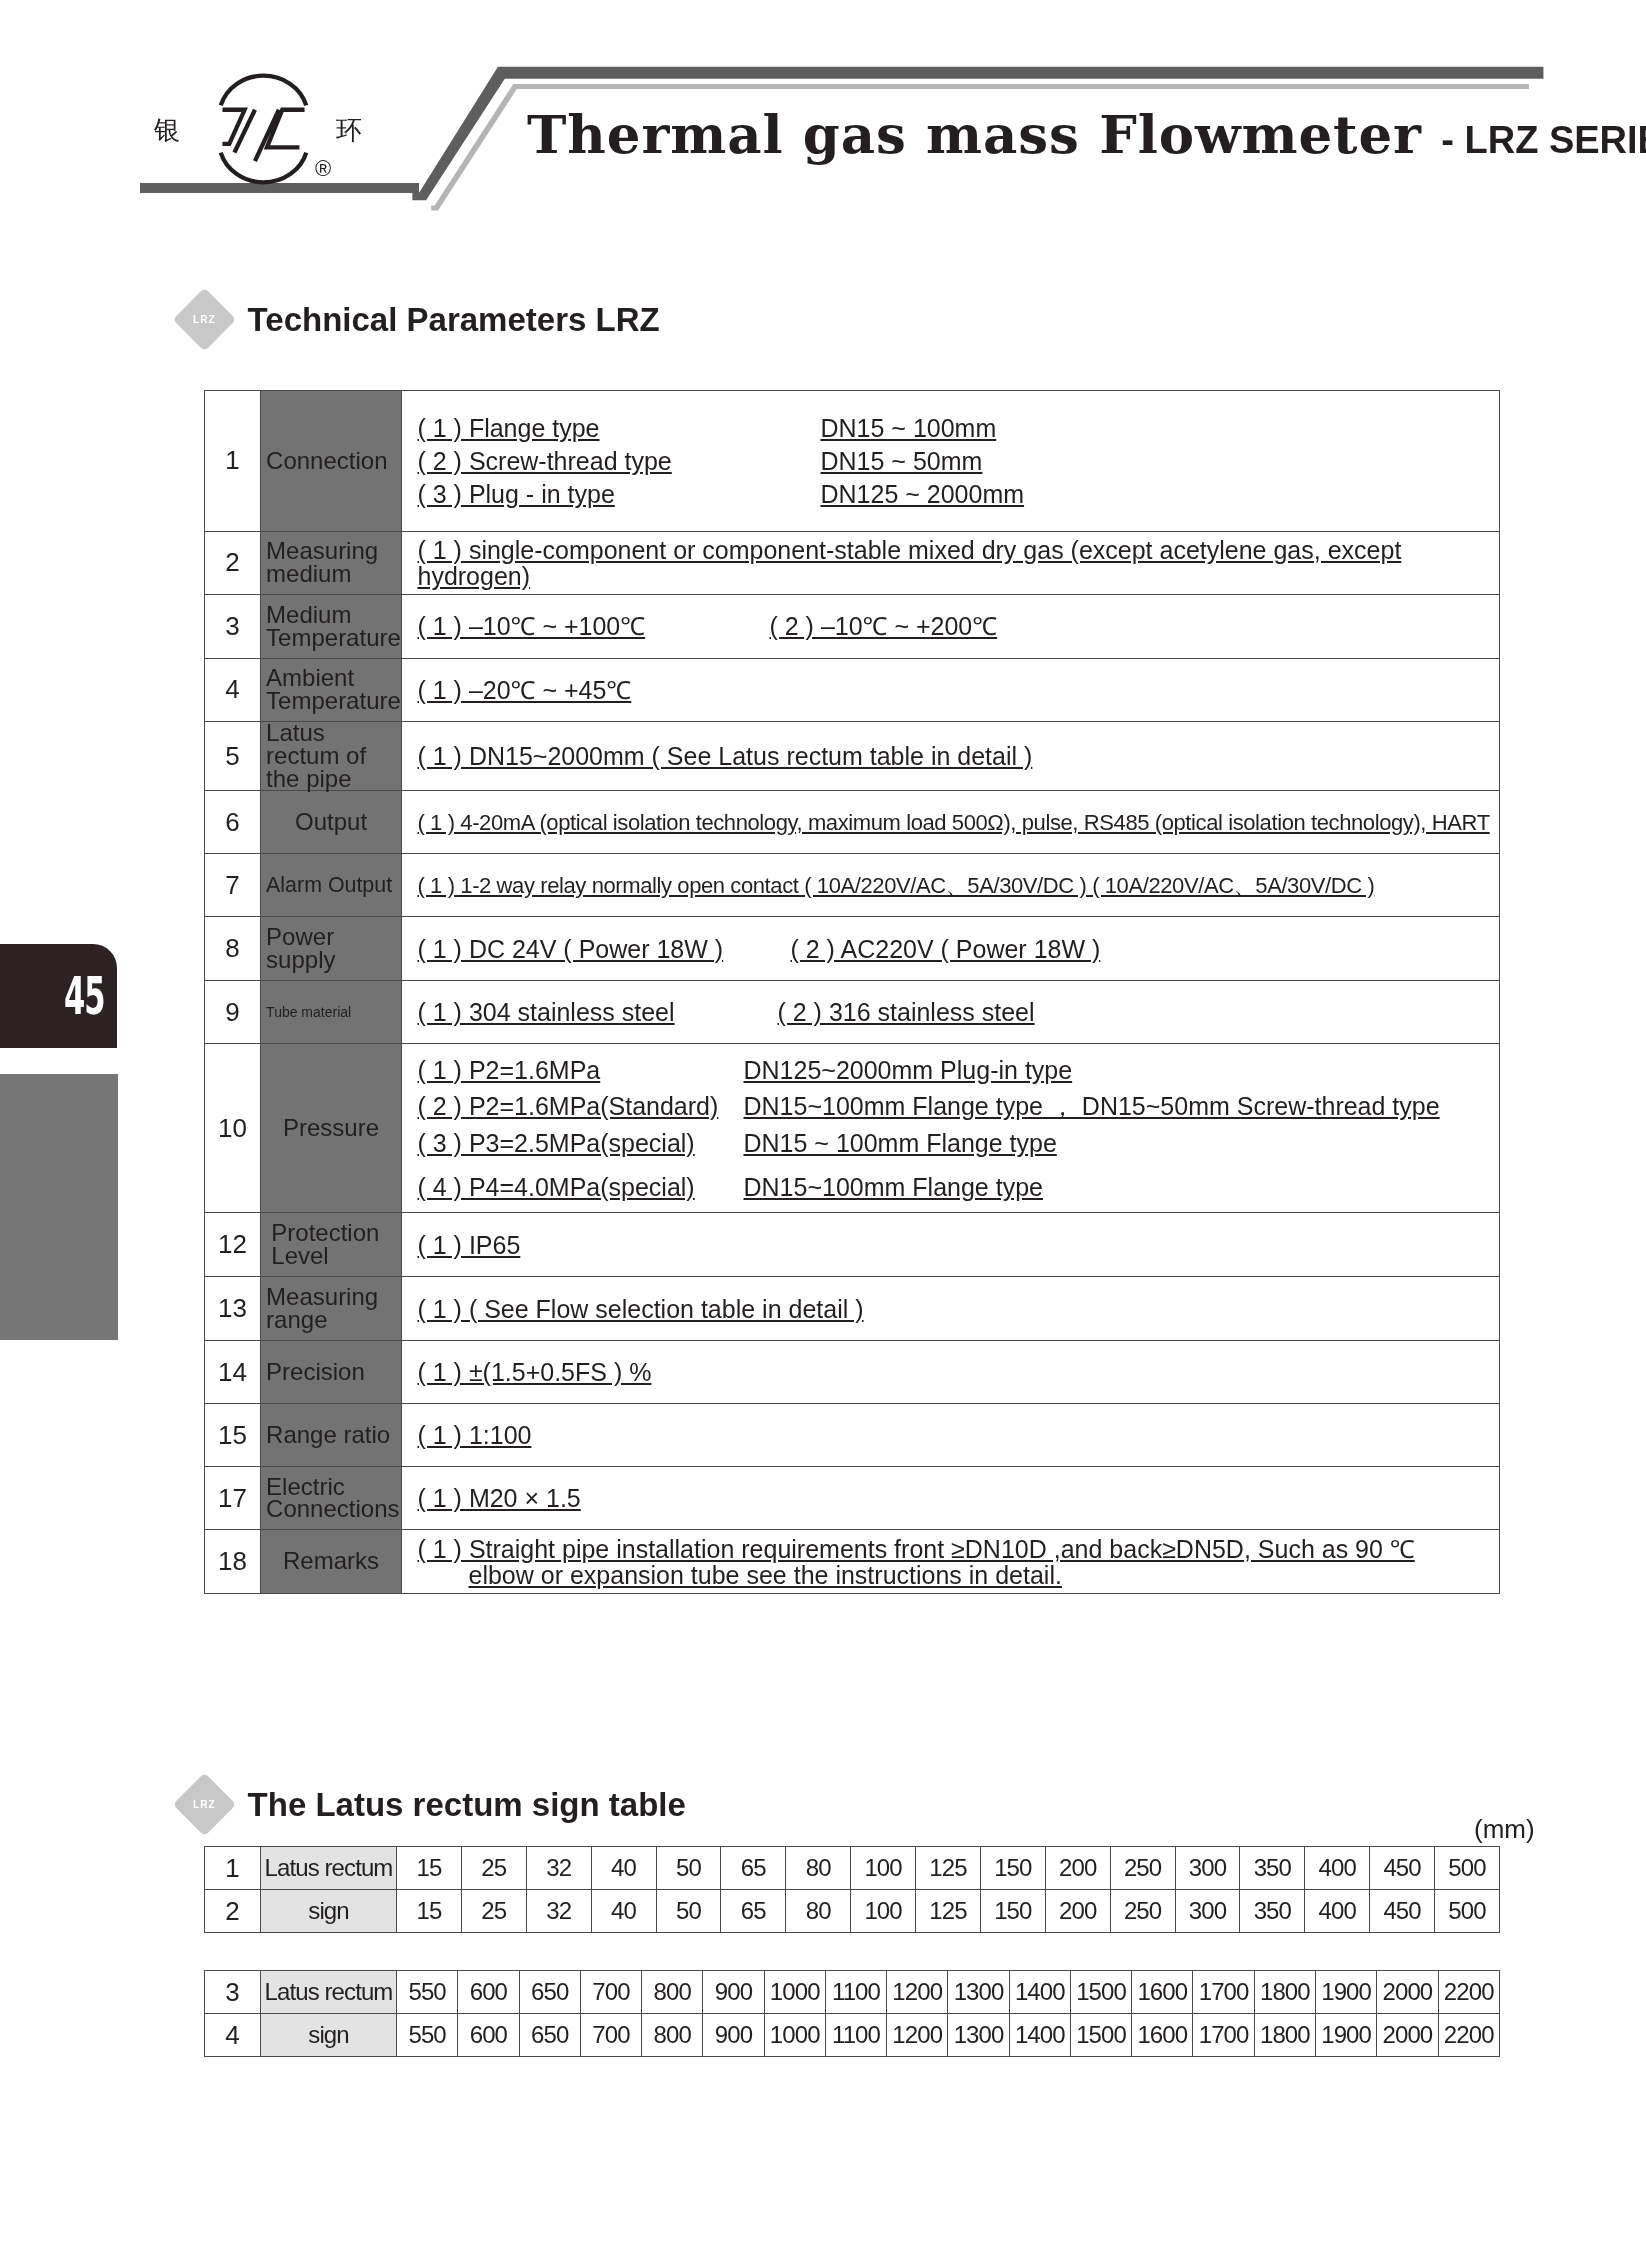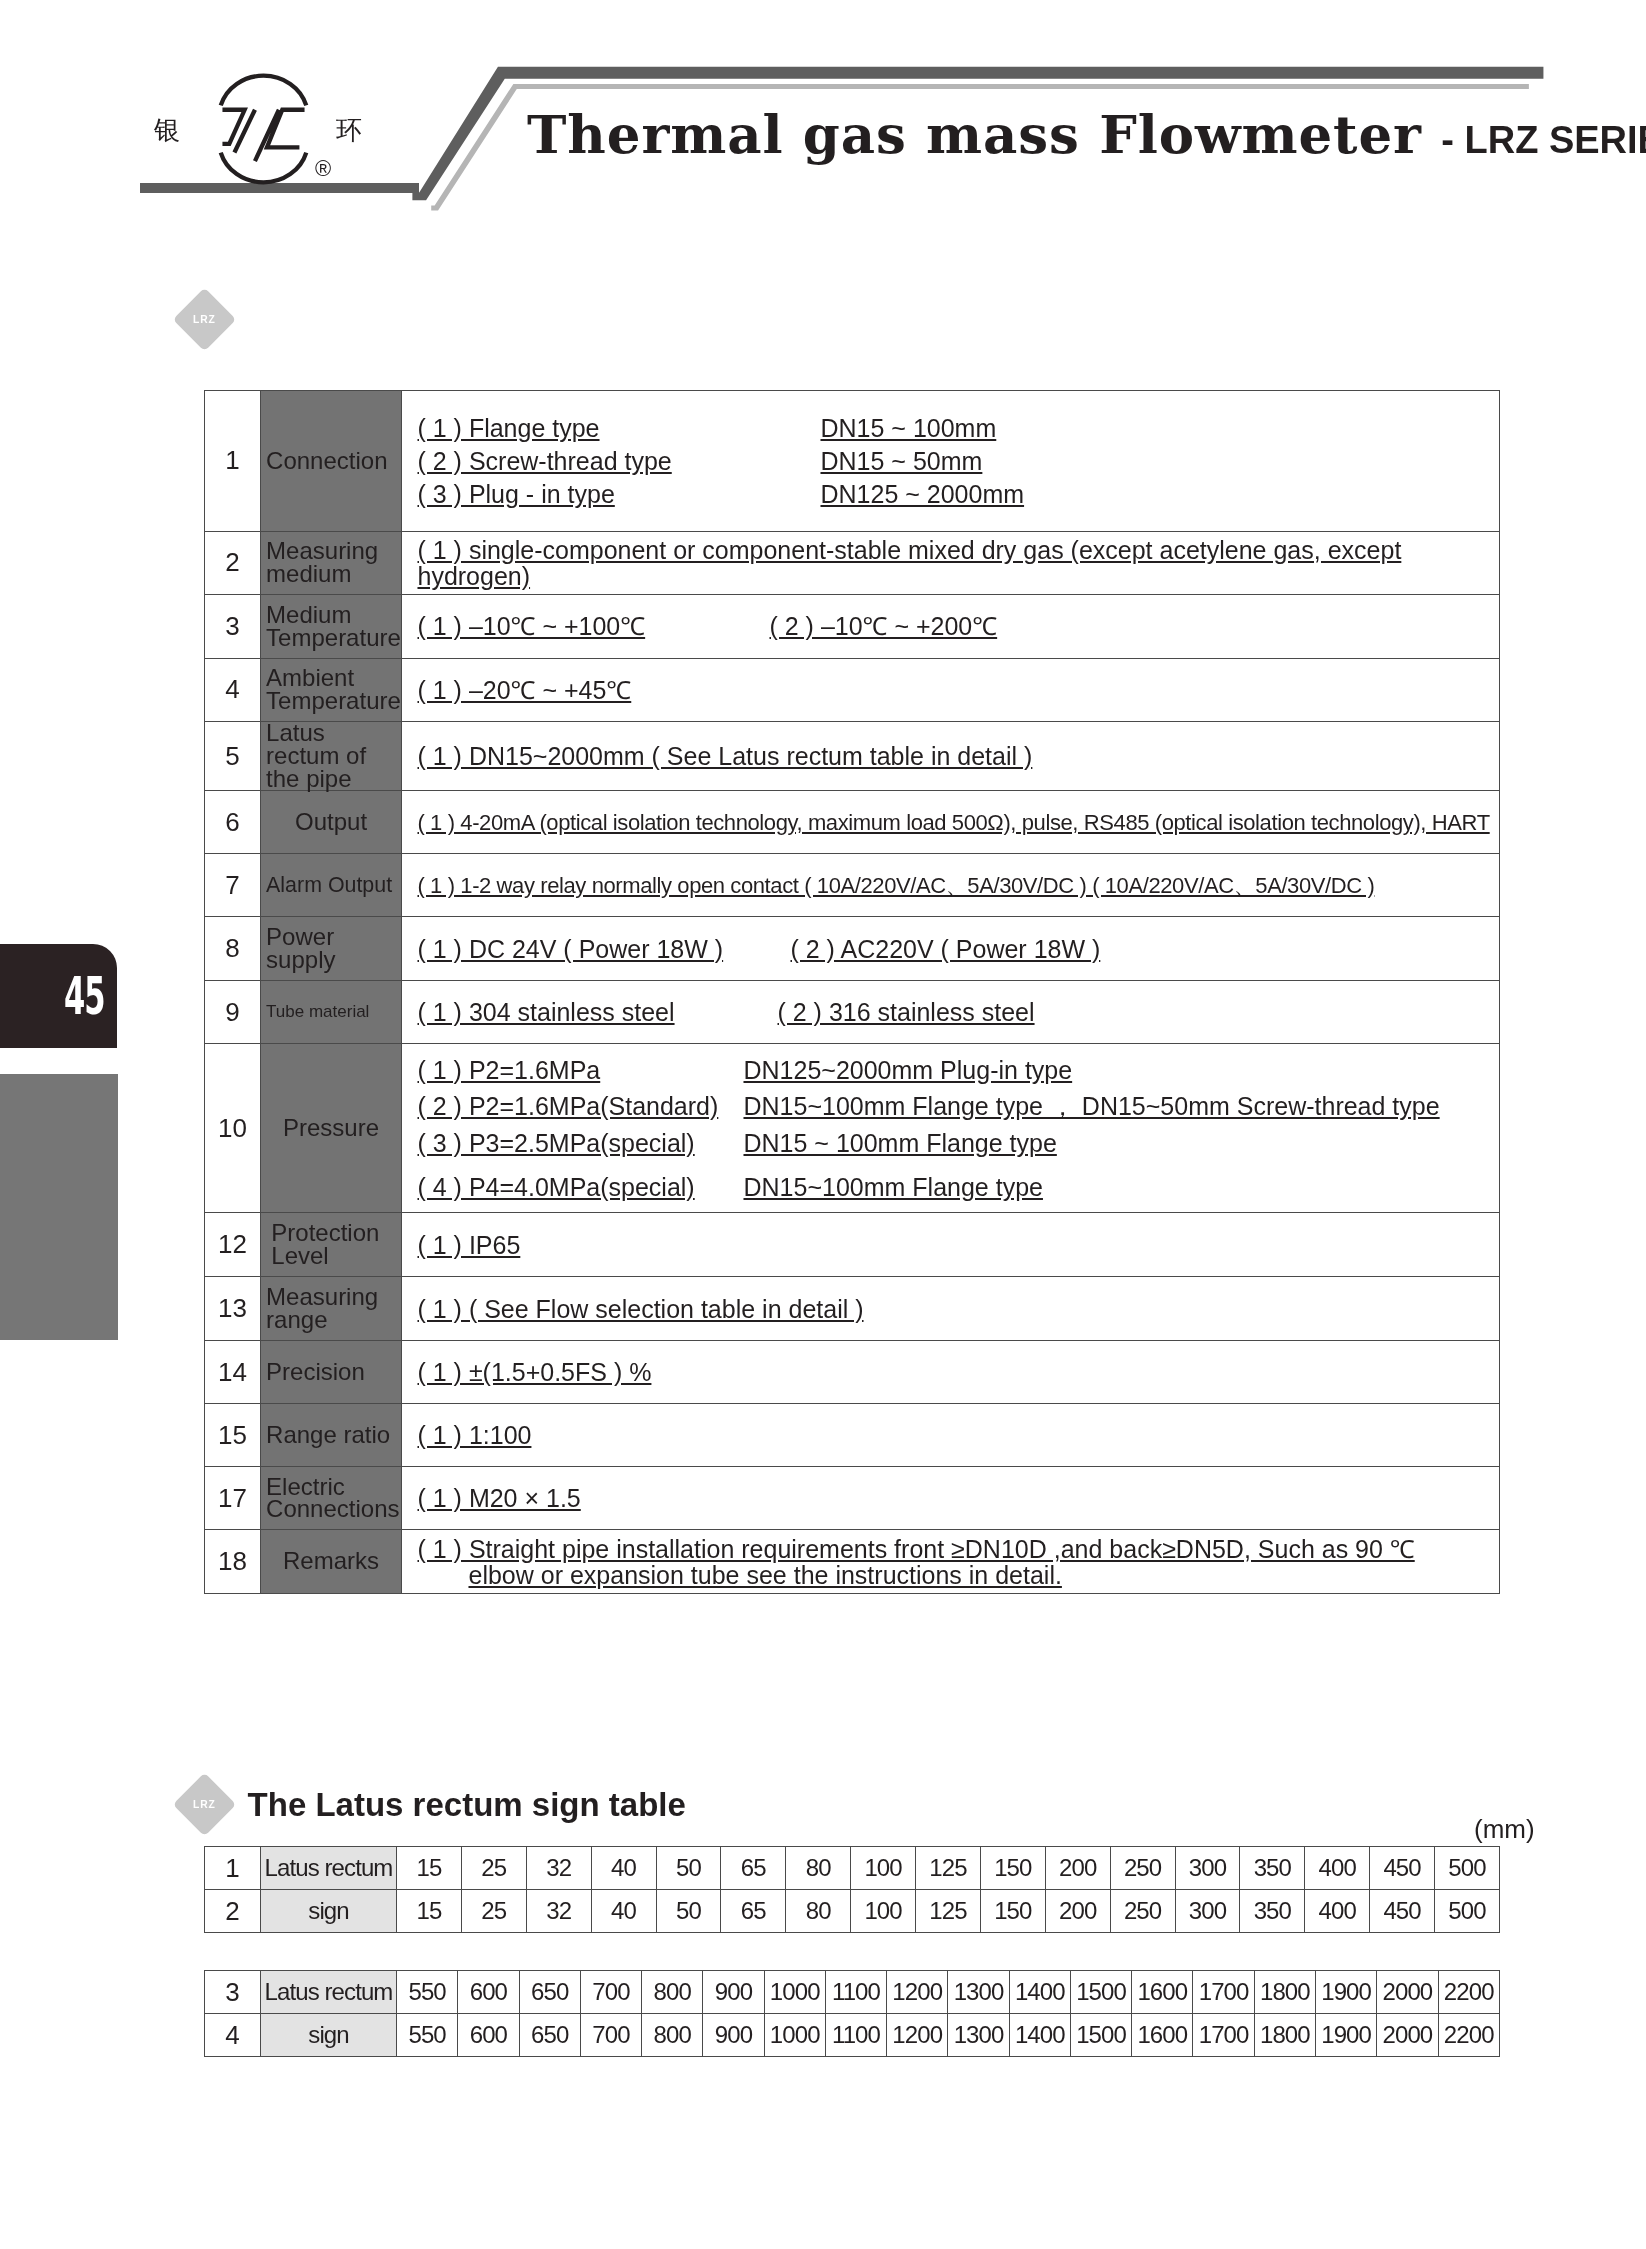--- a/index.html
+++ b/index.html
@@ -75,20 +75,21 @@
 
 <div class="abs tab-dark">
   <span>45</span>
 </div>
 <div class="abs tab-gray"></div>
 
 <div class="abs sec-head" style="left:182px;top:297px">
   <div class="diamond">
       <span>LRZ</span>
     </div>
+  <div class="sec-title">Technical Parameters LRZ</div>
 </div>
 
 <table class="abs spec">
   <tbody>
       <tr style="height:141px">
     <td class="num">1</td>
     <td class="lab">Connection</td>
     <td class="val">
       <div class="cols" style="margin-bottom:6.9px">
             <span class="c1">( 1 )  Flange type</span>
@@ -144,21 +145,21 @@
     <td class="lab" style="font-size:24px">Power supply</td>
     <td class="val">
           <div class="cols">
             <span style="width:373px">( 1 ) DC 24V (  Power 18W )</span>
             <span>( 2 ) AC220V  (  Power 18W )</span>
           </div>
         </td>
   </tr>
   <tr style="height:63px">
     <td class="num">9</td>
-    <td class="lab" style="font-size:17px">Tube material</td>
+    <td class="lab" style="font-size:14px">Tube material</td>
     <td class="val">
           <div class="cols">
             <span style="width:360px">( 1 ) 304 stainless steel</span>
             <span>( 2 )  316 stainless steel</span>
           </div>
         </td>
   </tr>
   <tr style="height:169px">
     <td class="num">10</td>
     <td class="lab center">Pressure</td>

